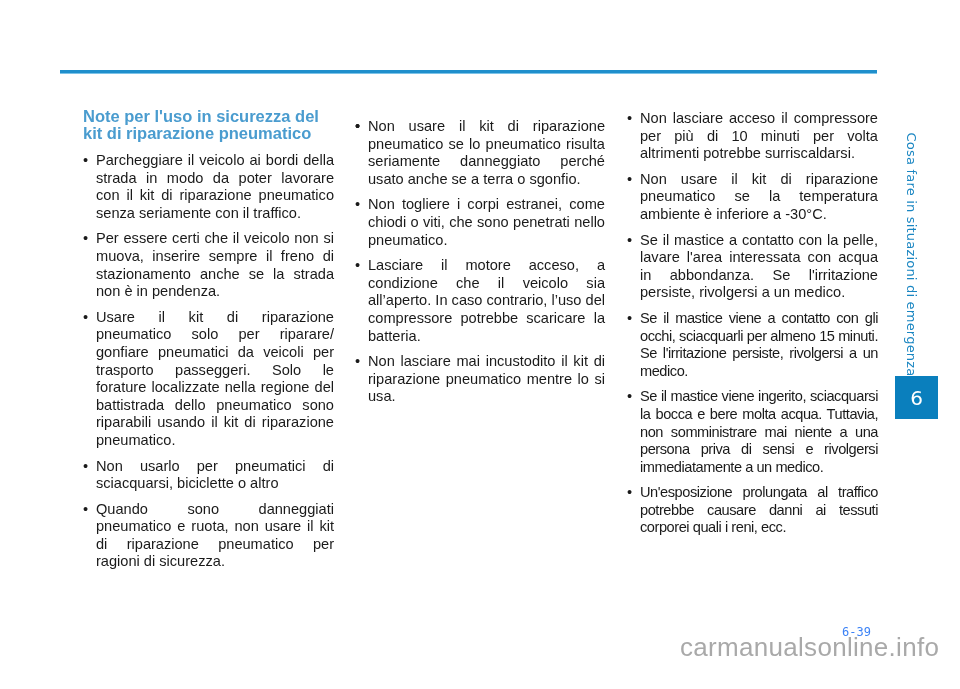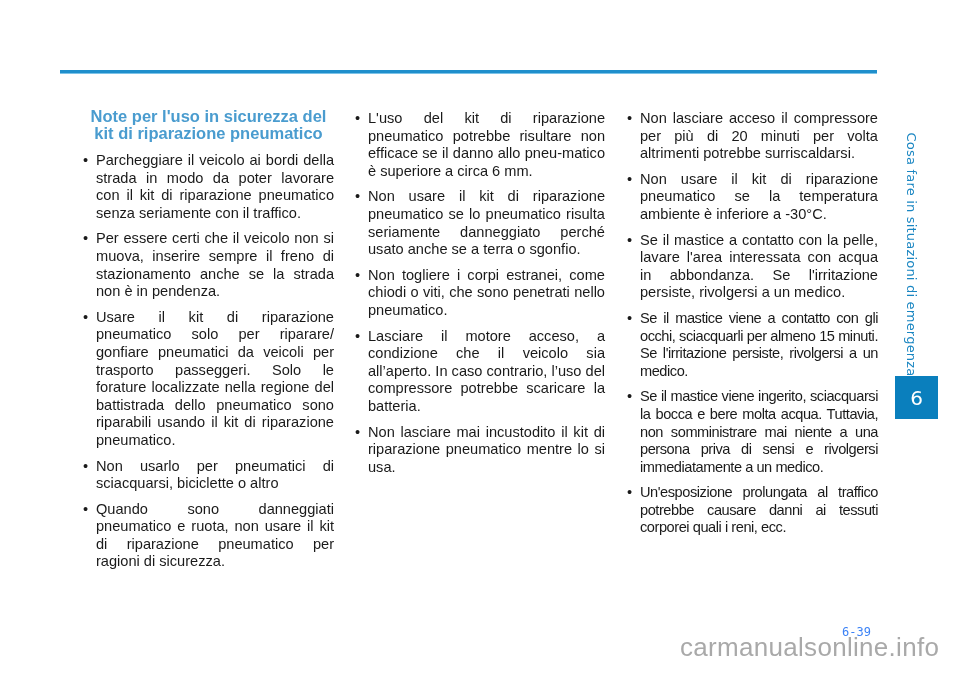--- a/index.html
+++ b/index.html
@@ -17,21 +17,21 @@
     .col {
       position: absolute; top: 108px;
       font-size: 14.6px; line-height: 17.6px;
       text-align: justify;
     }
     .col1 { left: 83px; width: 251px; }
     .col2 { left: 355px; width: 250px; top: 110px; }
     .col3 { left: 627px; width: 251px; top: 110px; }
     .section-title {
       color: #4a9ccf; font-weight: bold; font-size: 16.5px; line-height: 17px;
-      margin: 0 0 10px 0; text-align: center;
+      margin: 0 0 10px 0; text-align: left;
     }
     ul { list-style: none; margin: 0; padding: 0; }
     li {
       position: relative; padding-left: 13px; margin-bottom: 8px;
     }
     li .bullet {
       position: absolute; left: 0; top: 0;
     }
     li p { margin: 0; }
     li p + p { margin-top: 8px; }
@@ -90,21 +90,20 @@
         <span class="bullet">•</span>
         <p>Quando sono danneggiati pneumatico e ruota, non usare il kit di riparazione pneumatico per ragioni di sicurezza.</p>
       </li>
     </ul>
 </div>
 
 <div class="col col2">
   <ul>
       <li>
         <span class="bullet">•</span>
-        <p>L'uso del kit di riparazione pneumatico potrebbe risultare non efficace se il danno allo pneu-matico è superiore a circa 6 mm.</p>
       </li>
       <li>
         <span class="bullet">•</span>
         <p>Non usare il kit di riparazione pneumatico se lo pneumatico risulta seriamente danneggiato perché usato anche se a terra o sgonfio.</p>
       </li>
       <li>
         <span class="bullet">•</span>
         <p>Non togliere i corpi estranei, come chiodi o viti, che sono penetrati nello pneumatico.</p>
       </li>
       <li>
@@ -115,21 +114,21 @@
         <span class="bullet">•</span>
         <p>Non lasciare mai incustodito il kit di riparazione pneumatico mentre lo si usa.</p>
       </li>
     </ul>
 </div>
 
 <div class="col col3">
   <ul>
       <li>
         <span class="bullet">•</span>
-        <p>Non lasciare acceso il compressore per più di 20 minuti per volta altrimenti potrebbe surriscaldarsi.</p>
+        <p>Non lasciare acceso il compressore per più di 10 minuti per volta altrimenti potrebbe surriscaldarsi.</p>
       </li>
       <li>
         <span class="bullet">•</span>
         <p>Non usare il kit di riparazione pneumatico se la temperatura ambiente è inferiore a -30°C.</p>
       </li>
       <li>
         <span class="bullet">•</span>
         <p>Se il mastice a contatto con la pelle, lavare l'area interessata con acqua in abbondanza. Se l'irritazione persiste, rivolgersi a un medico.</p>
       </li>
       <li class="cond">

